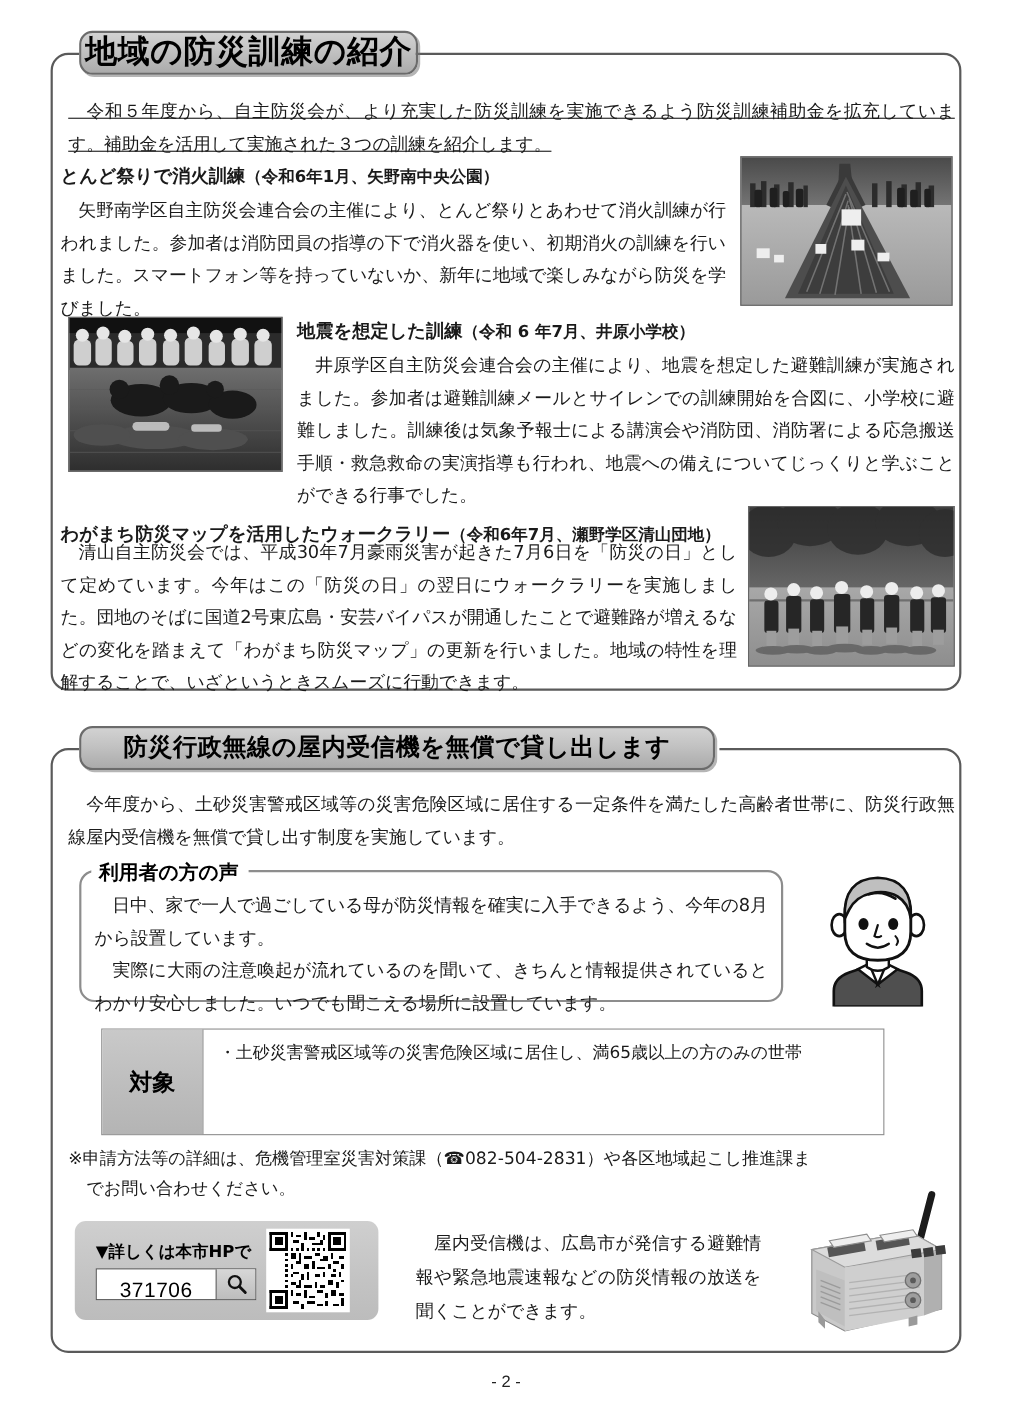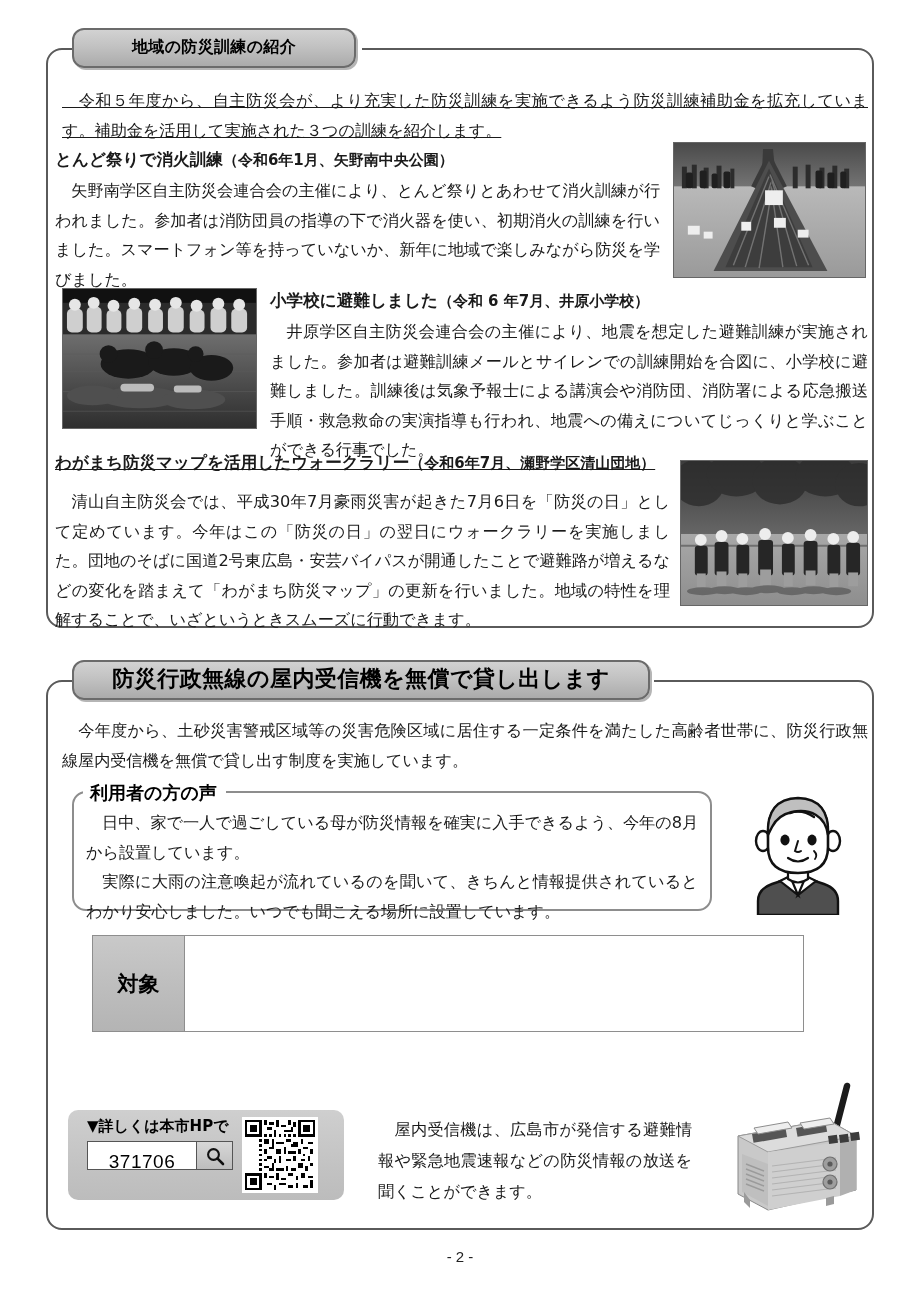--- a/index.html
+++ b/index.html
@@ -119,21 +119,21 @@
     font-size: 15.6px;
     line-height: 27px;
   }
   .note .ind { display:block; padding-left: 1.05em; text-indent: 0; }
 
   
   .hpbox {
     position: absolute;
     border-radius: 10px;
     background: linear-gradient(180deg,#cfcfcf,#c3c3c3 60%,#bcbcbc);
-    display: flex; 
+    display: flex; align-items: center;
     padding: 7px 10px;
     gap: 9px;
   }
   .hp-left { display: flex; flex-direction: column; gap: 5px; align-items: flex-start; padding-left:9px;}
   .hp-caption { font-size: 15px; font-weight: bold; color:#000; white-space: nowrap;}
   .hp-search {
     display: flex; align-items: stretch;
     border: 1px solid #555; background: #fff;
     width: 146px; height: 29px;
   }
@@ -162,21 +162,21 @@
     font-family: "Liberation Sans", sans-serif;
   }
 </style>
 </head>
 <body>
 
 <div class="panel" style="left:46px; top:48px; width:828px; height:580px;"></div>
 
 <div class="title-cover" style="left:72px; top:40px; width:290px; height:20px;"></div>
 
-<div class="sec-title" style="left:72px; top:28px; width:284px; height:40px; font-size:16px;">地域の防災訓練の紹介</div>
+<div class="sec-title" style="left:72px; top:28px; width:308px; height:40px; font-size:29px;">地域の防災訓練の紹介</div>
 
 <div class="ptext" style="left:62px; top:86px; width:806px;text-decoration:underline;">　令和５年度から、自主防災会が、より充実した防災訓練を実施できるよう防災訓練補助金を拡充しています。補助金を活用して実施された３つの訓練を紹介します。</div>
 
 <div class="subhead" style="left:55px; top:147px;">
   <span>とんど祭りで消火訓練</span><span class="paren" style="font-size:15px;">（令和6年1月、矢野南中央公園）</span>
 </div>
 <div class="ptext indent" style="left:55px; top:176px; width:605px; text-indent:0;">　矢野南学区自主防災会連合会の主催により、とんど祭りとあわせて消火訓練が行われました。参加者は消防団員の指導の下で消火器を使い、初期消火の訓練を行いました。スマートフォン等を持っていないか、新年に地域で楽しみながら防災を学びました。</div>
 
 <div class="photo" style="left:673px; top:142px; width:193px; height:136px;">
   <svg viewBox="0 0 193 136" preserveAspectRatio="none" aria-hidden="true">
@@ -291,25 +291,25 @@
       <ellipse cx="30" cy="108" rx="26" ry="10"></ellipse>
     </g>
     <g fill="#d8d8d8" opacity=".8">
       <rect x="58" y="96" width="34" height="8" rx="4"></rect>
       <rect x="112" y="98" width="28" height="7" rx="3"></rect>
     </g>
   </svg>
 </div>
 
 <div class="subhead" style="left:270px; top:288px;">
-  <span>小学校に避難しました</span><span class="paren" style="font-size:15px;">（令和 6 年7月、井原小学校）</span>
+  <span>地震を想定した訓練</span><span class="paren" style="font-size:15px;">（令和 6 年7月、井原小学校）</span>
 </div>
 <div class="ptext indent" style="left:270px; top:317px; width:598px; text-indent:0;">　井原学区自主防災会連合会の主催により、地震を想定した避難訓練が実施されました。参加者は避難訓練メールとサイレンでの訓練開始を合図に、小学校に避難しました。訓練後は気象予報士による講演会や消防団、消防署による応急搬送手順・救急救命の実演指導も行われ、地震への備えについてじっくりと学ぶことができる行事でした。</div>
 
-<div class="subhead" style="left:55px; top:450px;text-decoration:underline;">
+<div class="subhead" style="left:55px; top:473px;">
   <span>わがまち防災マップを活用したウォークラリー</span><span class="paren" style="font-size:15px;">（令和6年7月、瀬野学区清山団地）</span>
 </div>
 <div class="ptext indent" style="left:55px; top:487px; width:615px; text-indent:0;">　清山自主防災会では、平成30年7月豪雨災害が起きた7月6日を「防災の日」として定めています。今年はこの「防災の日」の翌日にウォークラリーを実施しました。団地のそばに国道2号東広島・安芸バイパスが開通したことで避難路が増えるなどの変化を踏まえて「わがまち防災マップ」の更新を行いました。地域の特性を理解することで、いざというときスムーズに行動できます。</div>
 
 <div class="photo" style="left:680px; top:460px; width:188px; height:146px;">
   <svg viewBox="0 0 188 146" preserveAspectRatio="none" aria-hidden="true">
     <defs>
       <linearGradient id="trees" x1="0" y1="0" x2="0" y2="1">
         <stop offset="0" stop-color="#3b3b3b"></stop>
           <stop offset="1" stop-color="#686868"></stop>
@@ -411,24 +411,27 @@
 
     <path d="M60 75 Q70 82 80 75" fill="none" stroke="#111" stroke-width="2.2" stroke-linecap="round"></path>
 
     <path d="M86 68 Q90 72 87 76" fill="none" stroke="#111" stroke-width="1.8" stroke-linecap="round"></path>
   </svg>
 </div>
 
 <div class="tgt-table" style="left:92px; top:935px; width:712px; height:97px;">
   <div class="tgt-label">対象</div>
   <div class="tgt-body">
+    <div>・土砂災害警戒区域等の災害危険区域に居住し、満65歳以上の方のみの世帯</div>
   </div>
 </div>
 
 <div class="note" style="left:62px; top:1040px; width:800px;">
+  <span>※申請方法等の詳細は、危機管理室災害対策課（☎082-504-2831）や各区地域起こし推進課ま</span>
+  <span class="ind">でお問い合わせください。</span>
 </div>
 
 <div class="hpbox" style="left:68px; top:1110px; width:276px; height:90px;">
   <div class="hp-left">
     <div class="hp-caption">▼詳しくは本市HPで</div>
     <div class="hp-search">
       <div class="hp-code">371706</div>
       <div class="hp-btn">
         <svg width="20" height="20" viewBox="0 0 20 20" aria-hidden="true">
           <circle cx="8.5" cy="8.5" r="5.4" fill="none" stroke="#111" stroke-width="2.1"></circle>

